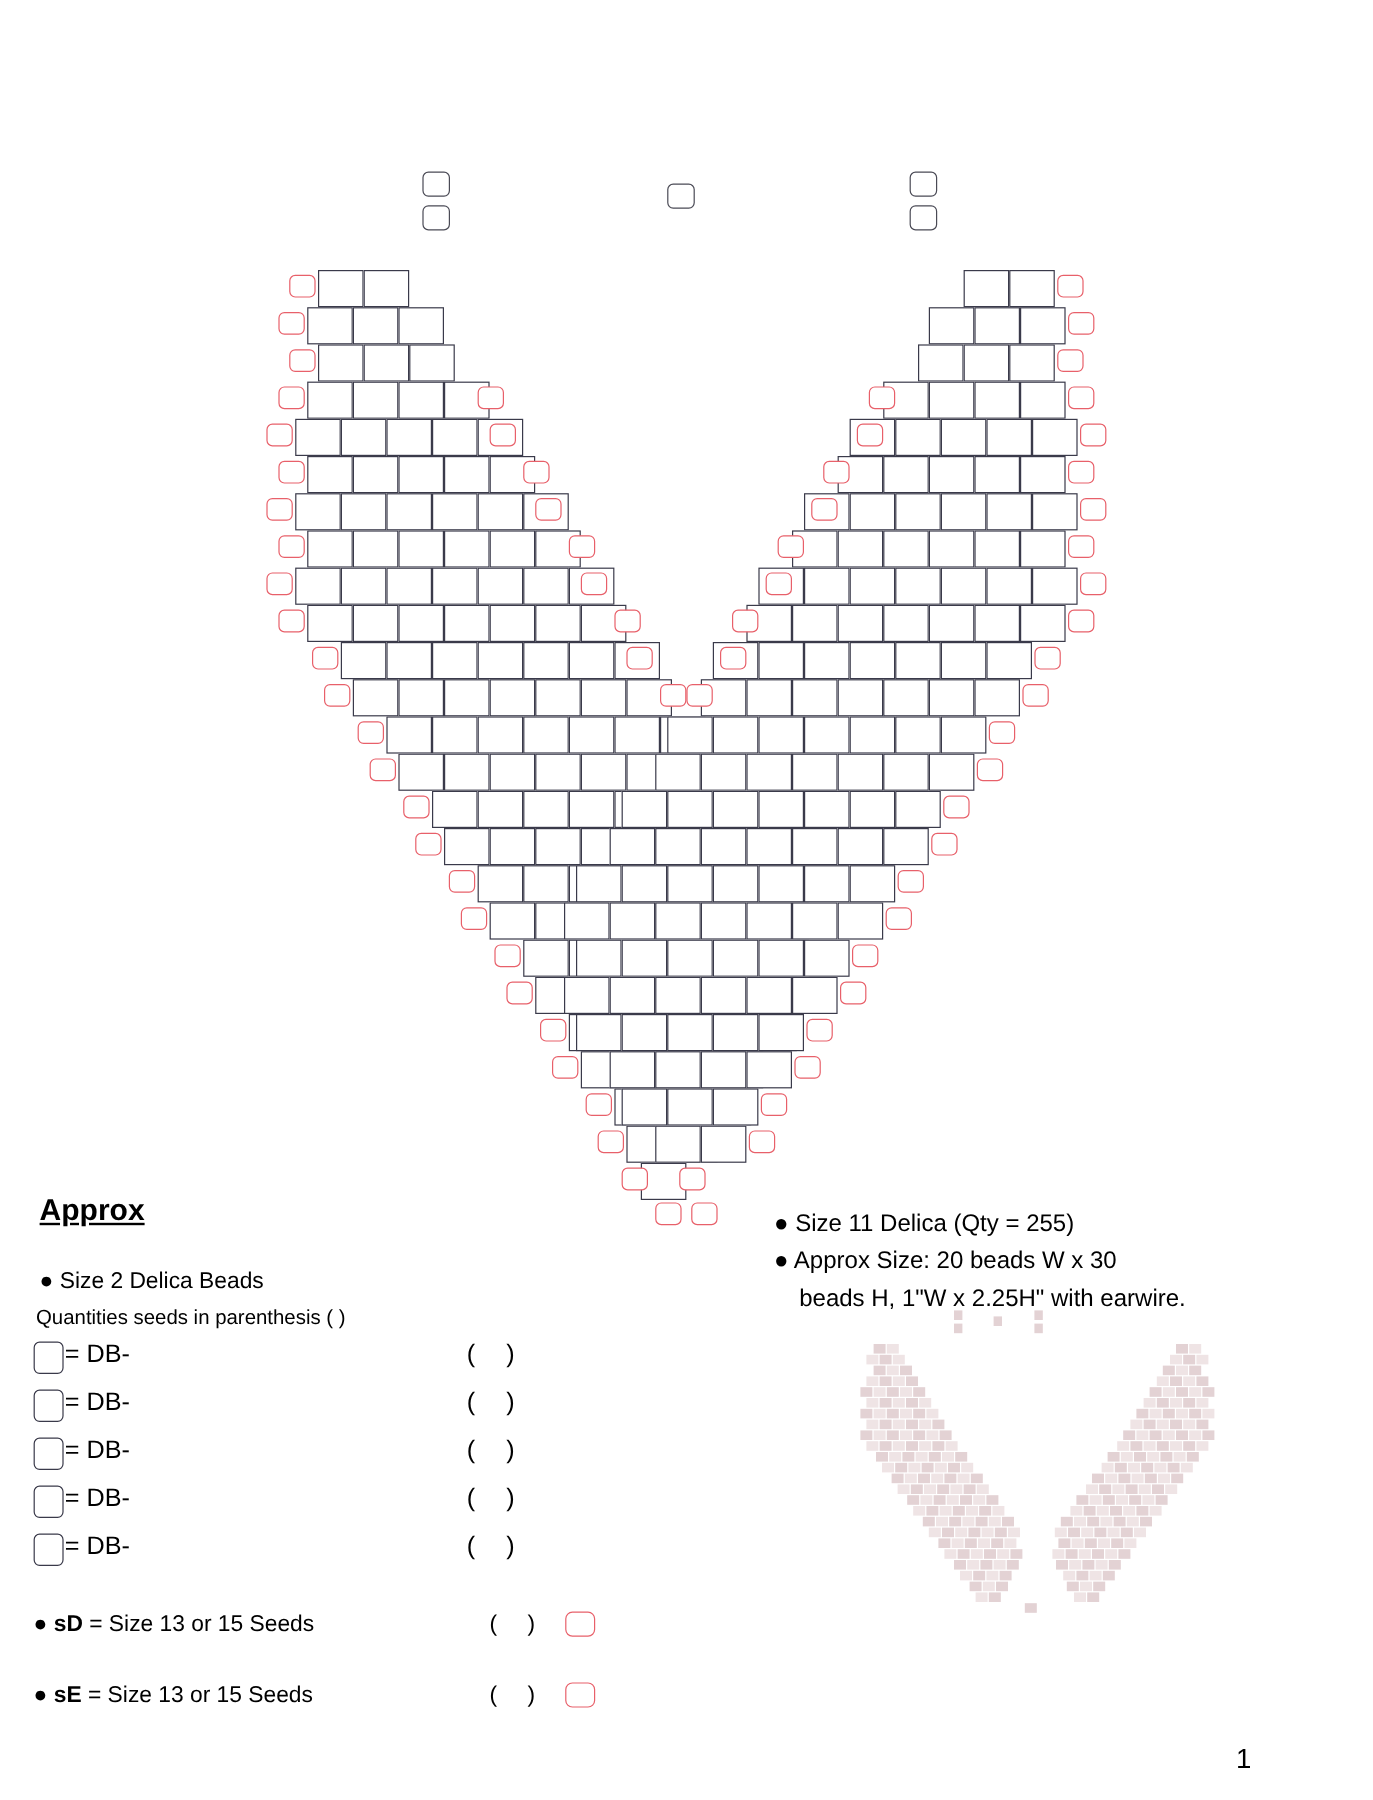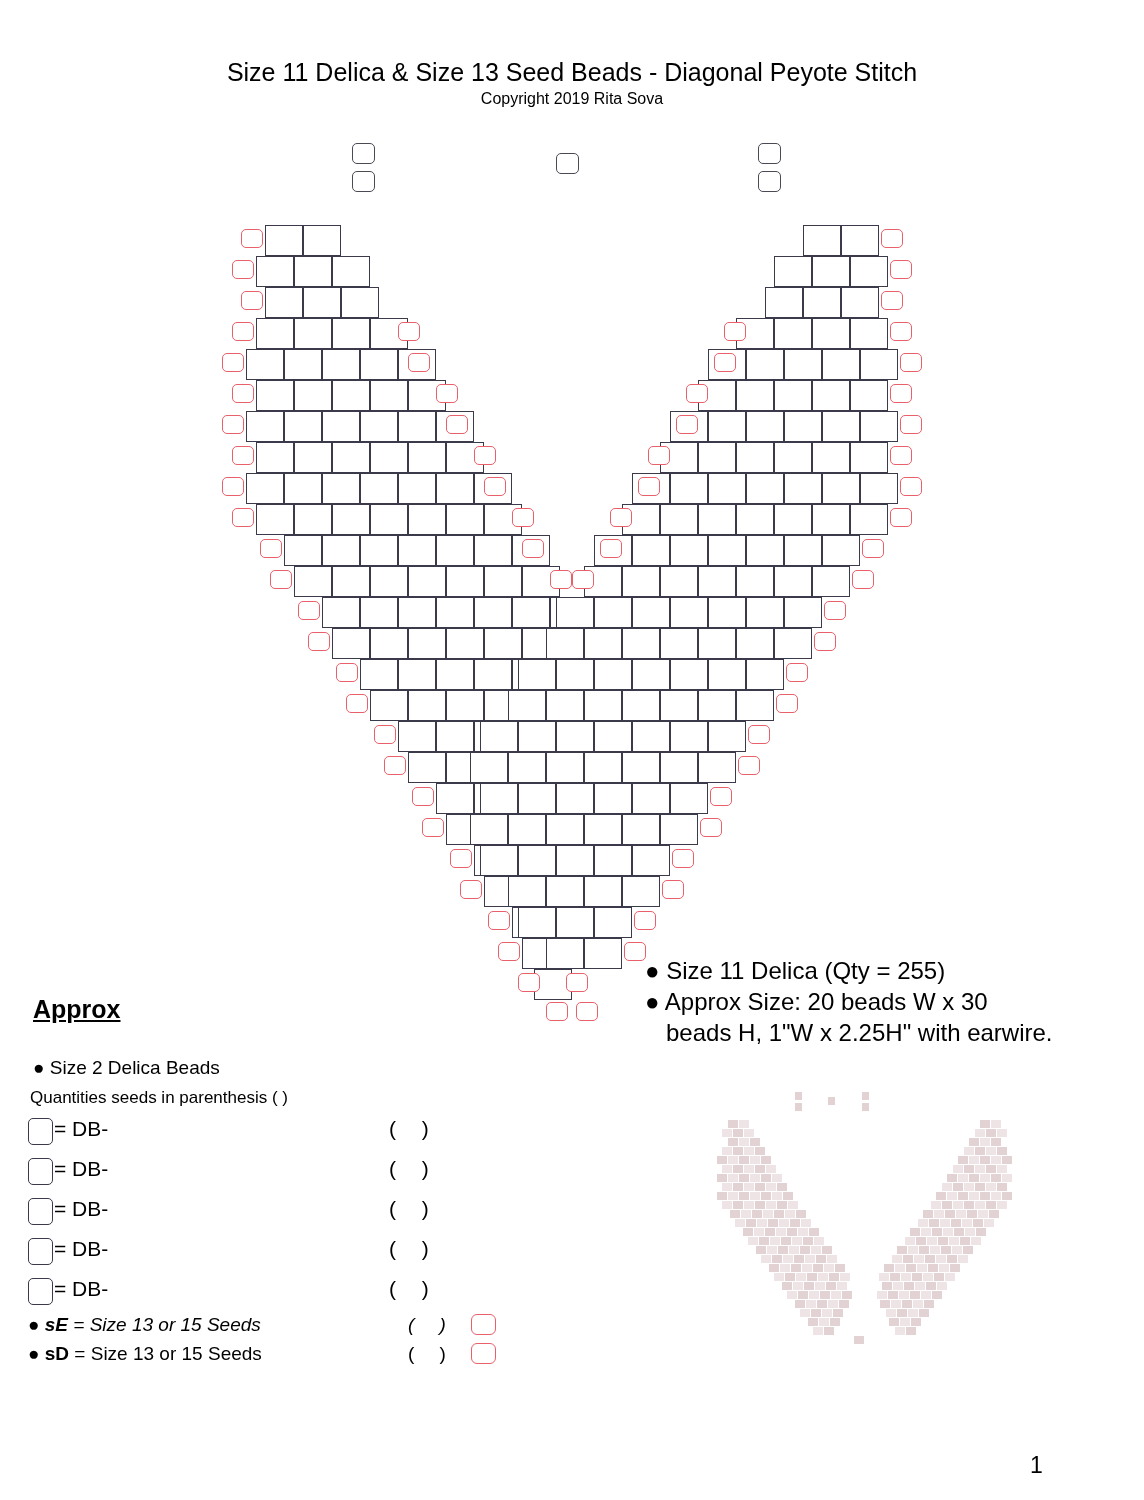--- a/index.html
+++ b/index.html
@@ -152,22 +152,22 @@
     box-sizing: border-box;
     border: 1.5px solid #e8606a;
     border-radius: 6px;
     background: #ffffff;
   }
 
   
   .info {
     position: absolute;
     left: 645px;
-    top: 955px;
-    font-size: 24px;
+    top: 1005px;
+    font-size: 20px;
     line-height: 31px;
   }
   .info div { white-space: nowrap; }
   .info .indent { padding-left: 21px; }
 
   
   .thumb {
     position: absolute;
     left: 700px;
     top: 1090px;
@@ -194,22 +194,20 @@
     left: 1030px;
     top: 1452px;
     font-size: 23px;
   }
 </style>
 </head>
 <body>
 
 <div class="page">
 
-  <div class="subtitle">Size 11 Delica &amp; Size 13 Seed Beads - Diagonal Peyote Stitch</div>
-  <div class="copyright">Copyright 2019 Rita Sova</div>
 
   <div class="graph" id="graph">
       <div class="cell" style="left: 265px; top: 100px; width: 38px; height: 31px;"></div>
       <div class="cell" style="left: 303px; top: 100px; width: 38px; height: 31px;"></div>
       <div class="cell" style="left: 803px; top: 100px; width: 38px; height: 31px;"></div>
       <div class="cell" style="left: 841px; top: 100px; width: 38px; height: 31px;"></div>
       <div class="cell" style="left: 256px; top: 131px; width: 38px; height: 31px;"></div>
       <div class="cell" style="left: 294px; top: 131px; width: 38px; height: 31px;"></div>
       <div class="cell" style="left: 332px; top: 131px; width: 38px; height: 31px;"></div>
       <div class="cell" style="left: 774px; top: 131px; width: 38px; height: 31px;"></div>
@@ -573,21 +571,21 @@
     <span class="legend-paren">(   )</span>
   </div>
 
   <div class="seed-row" style="top:1343px;">
     <span>●</span>
     <b>sD</b>
     <span>= Size 13 or 15 Seeds</span>
     <span class="seed-paren">(   )</span>
     <span class="seed-chip"></span>
   </div>
-  <div class="seed-row" style="top:1314px;font-style:italic;">
+  <div class="seed-row" style="top:1402px;">
     <span>●</span>
     <b>sE</b>
     <span>= Size 13 or 15 Seeds</span>
     <span class="seed-paren">(   )</span>
     <span class="seed-chip"></span>
   </div>
 
   <div class="info">
     <div>● Size 11 Delica (Qty = 255)</div>
     <div>● Approx Size: 20 beads W x 30</div>

